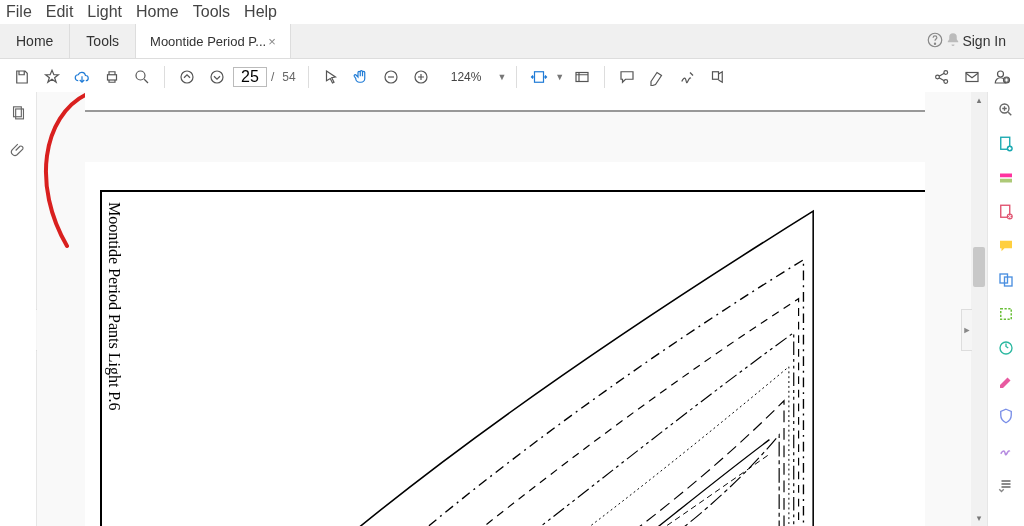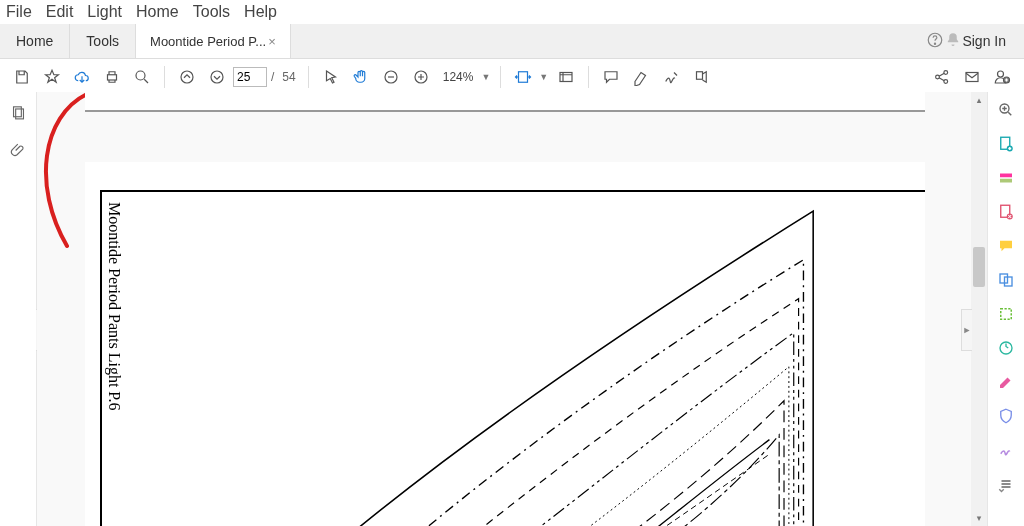--- a/index.html
+++ b/index.html
@@ -11,23 +11,23 @@
 .doctab .x{color:#888;font-size:13px}
 .spacer{flex:1}
 .rhead{display:flex;align-items:center;padding-right:18px;color:#666}
 .rhead .si{font-size:14px;color:#333}
 .hicon svg{width:18px;height:18px}
 .toolbar{height:36px;border-bottom:1px solid #e3e3e3;display:flex;align-items:center;padding:0 8px;gap:2px}
 .tbtn{width:28px;height:28px;display:flex;align-items:center;justify-content:center;color:#555}
 .tbtn svg{width:18px;height:18px;stroke:#555;fill:none;stroke-width:1.6}
 .tbtn.blue svg{stroke:#1f7bd6}
 .sep{width:1px;height:22px;background:#ddd;margin:0 6px}
-.pginput{width:26px;height:18px;border:1px solid #bbb;font-size:12px;text-align:left;padding:0 3px}
+.pginput{width:26px;height:18px;border:1px solid #bbb;font-size:16px;text-align:center;padding:0 3px}
 .pgtxt{font-size:12px;color:#666;margin:0 4px 0 2px}
-.zoomtxt{font-size:12px;color:#444;margin:0 6px}
+.zoomtxt{font-size:12px;color:#444;margin:0 14px}
 .dd{font-size:9px;color:#777;margin-right:2px}
 .body{position:absolute;top:92px;left:0;right:0;bottom:0;display:flex}
 .lsb{width:36px;background:#fff;border-right:1px solid #e6e6e6;display:flex;flex-direction:column;align-items:center;padding-top:12px;gap:18px}
 .lsb svg{width:17px;height:17px;stroke:#666;fill:none;stroke-width:1.6}
 .ltoggle{position:absolute;left:36px;top:50%;width:10px;height:40px;background:#f5f5f5;border:1px solid #ddd;border-left:none;display:flex;align-items:center;justify-content:center;font-size:9px;color:#888}
 .rtoggle{position:absolute;right:52px;top:50%;width:10px;height:40px;background:#f5f5f5;border:1px solid #ddd;border-right:none;display:flex;align-items:center;justify-content:center;font-size:9px;color:#888}
 .canvas{flex:1;background:#f9f9f9;position:relative;overflow:hidden}
 .page{position:absolute;left:48px;top:-30px;width:840px;height:48px;background:#fff;border-bottom:2px solid #999}
 .page2{position:absolute;left:48px;top:70px;width:840px;height:600px;background:#fff}
 .pborder{position:absolute;left:15px;top:28px;right:0;bottom:0;border:2px solid #000;border-right:none;border-bottom:none}

